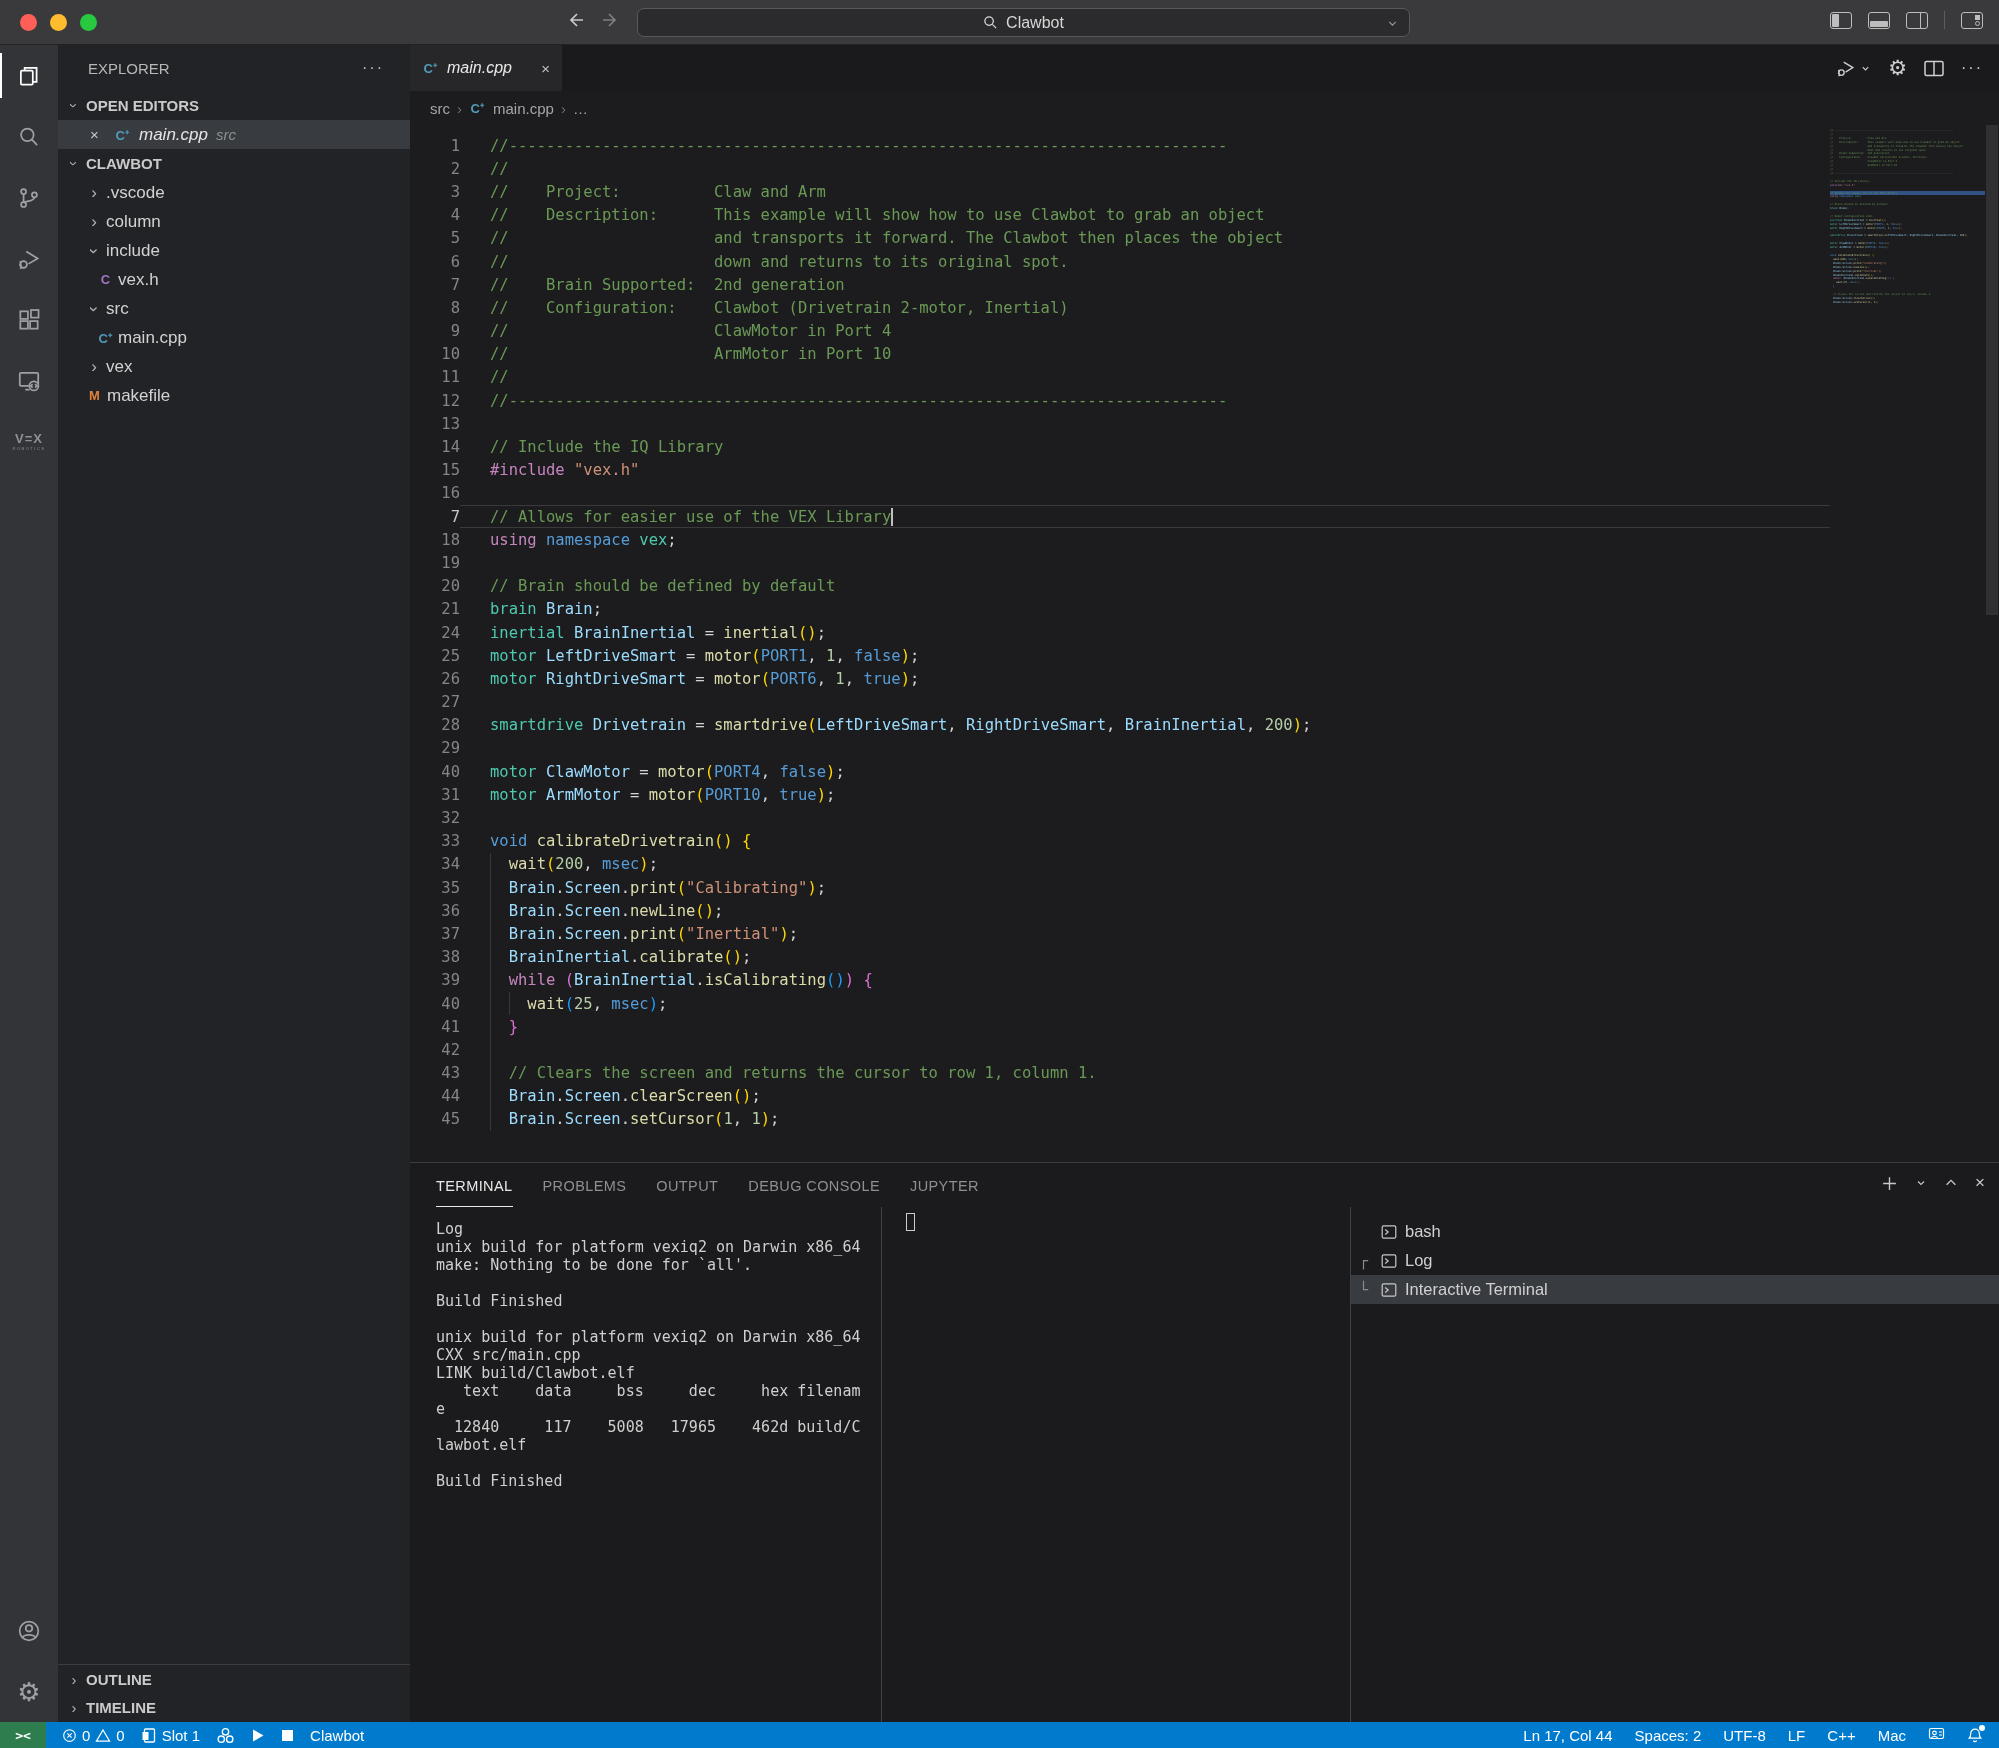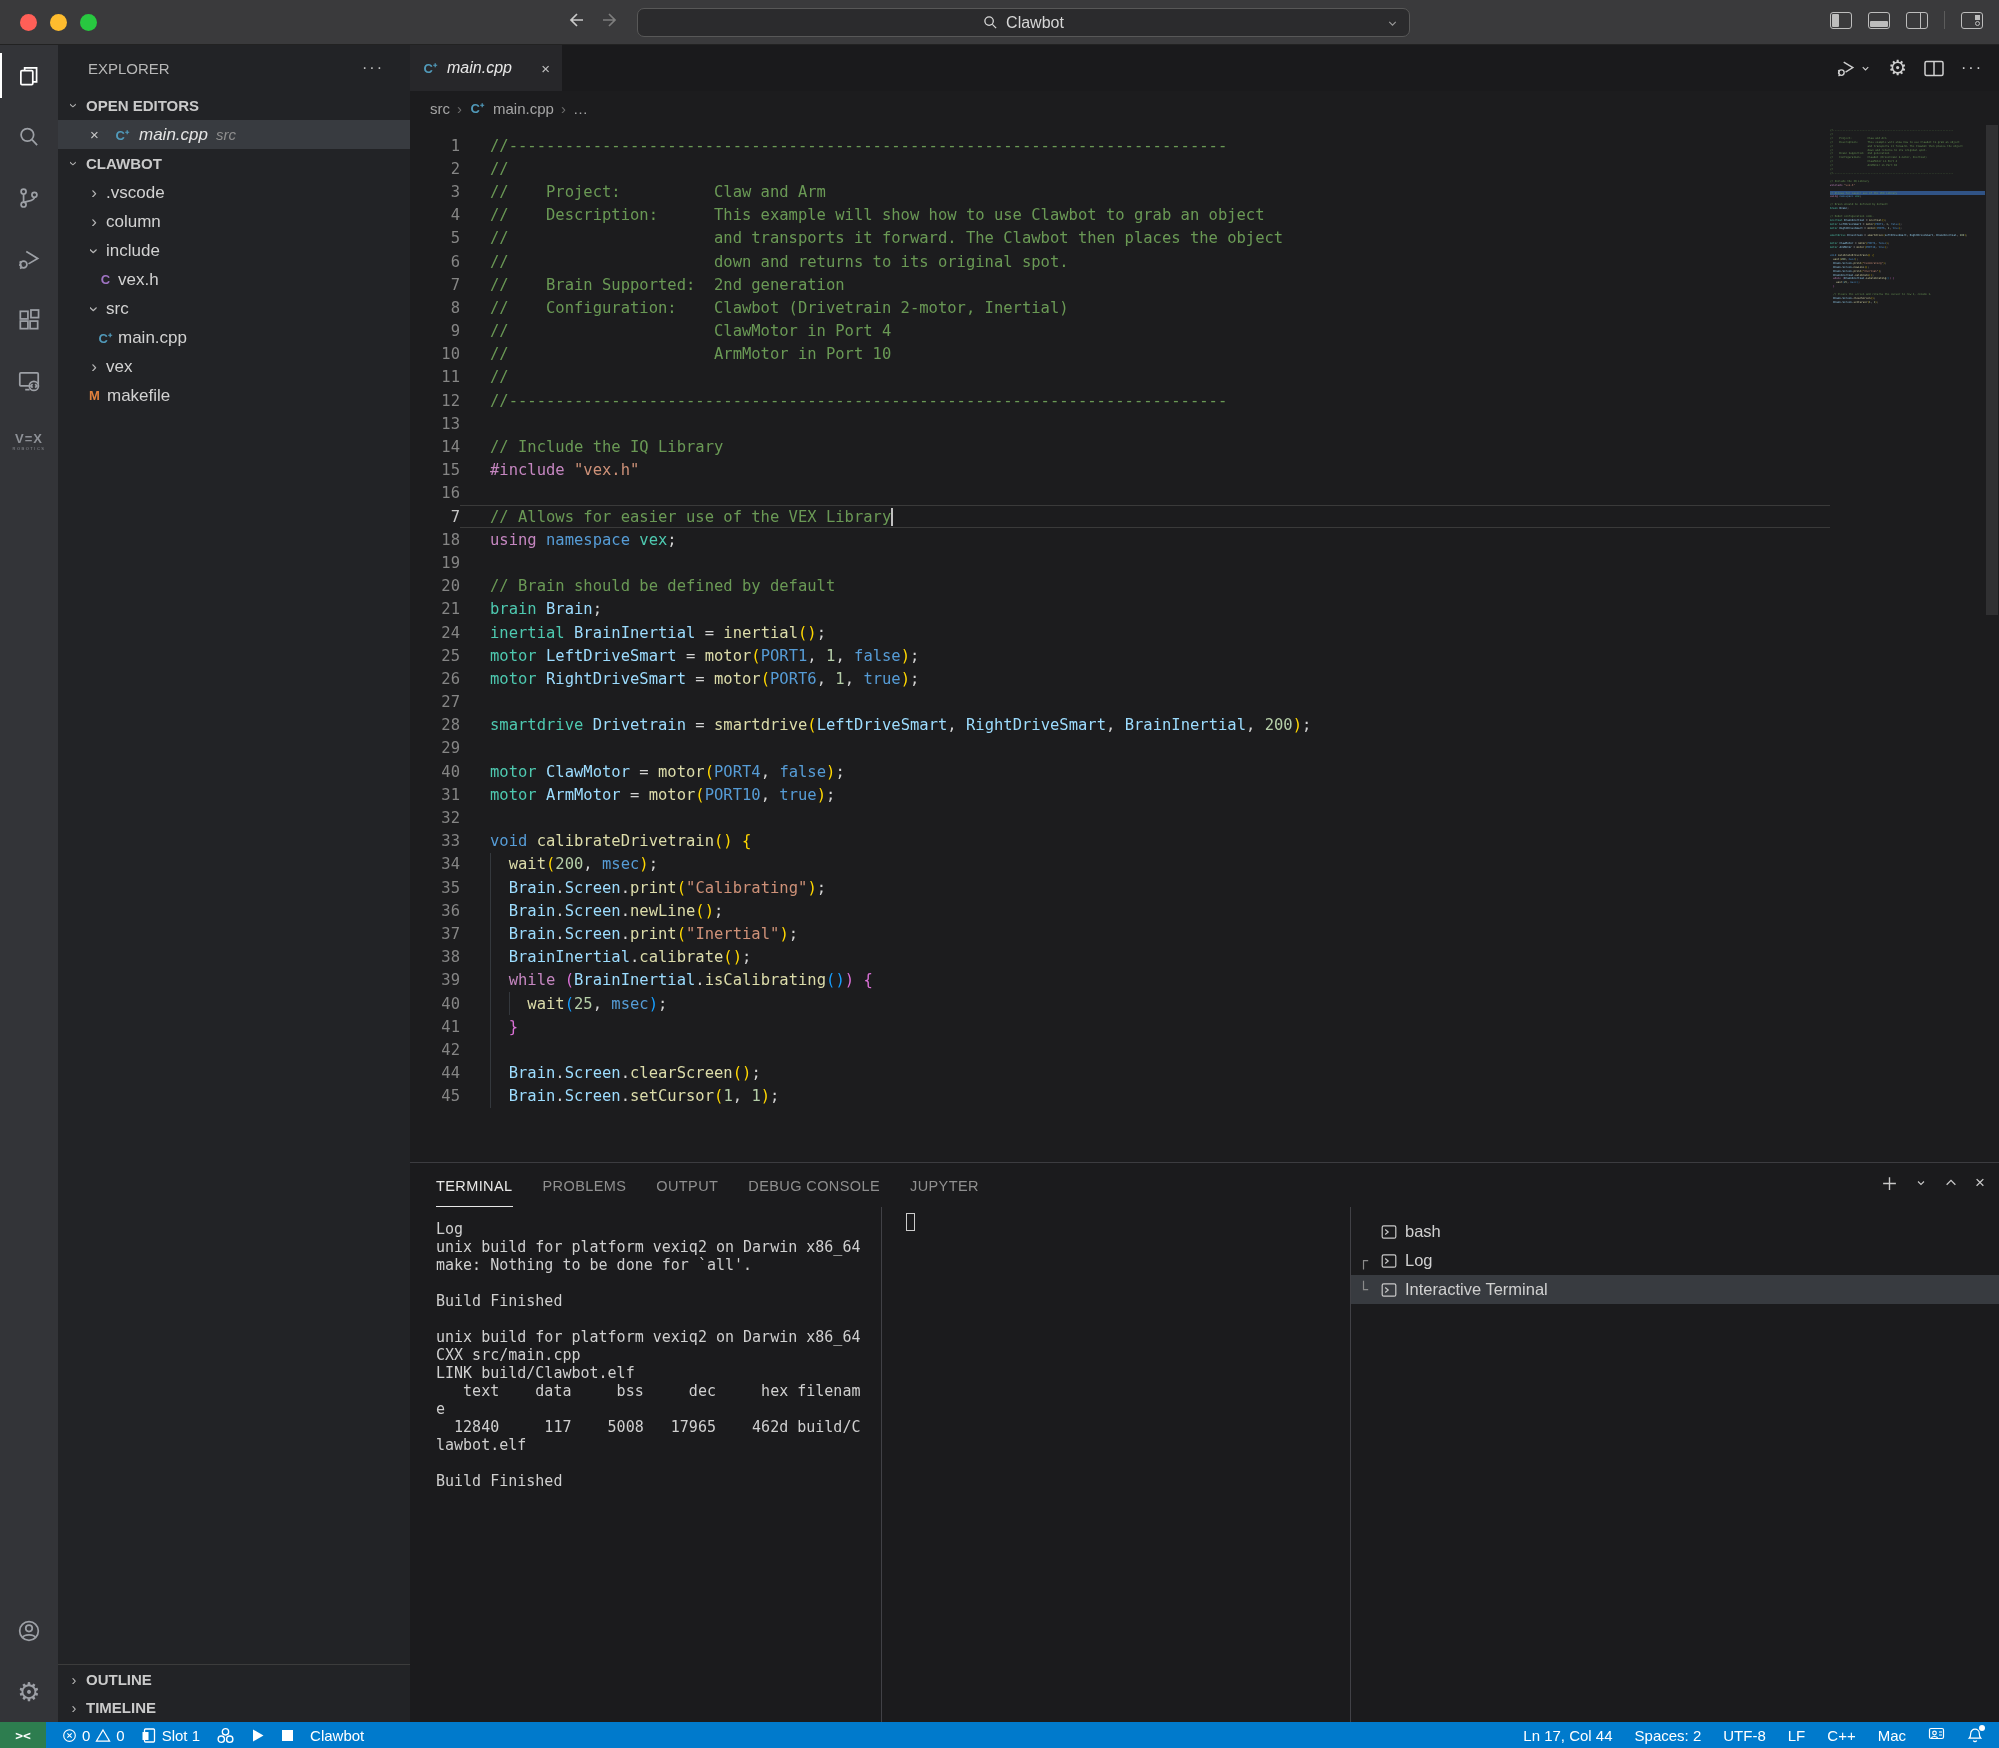--- a/index.html
+++ b/index.html
@@ -481,20 +481,24 @@
             </div>
             <div class="cl">
               <div class="num">41</div>
               <div class="txt"><span class="guide" style="left: 30px;"></span><span style="color: rgb(218, 112, 214);">  }</span></div>
             </div>
             <div class="cl">
               <div class="num">42</div>
               <div class="txt"><span class="guide" style="left: 30px;"></span></div>
             </div>
             <div class="cl">
+              <div class="num">43</div>
+              <div class="txt"><span class="guide" style="left: 30px;"></span><span style="color: rgb(212, 212, 212);">  </span><span style="color: rgb(106, 153, 85);">// Clears the screen and returns the cursor to row 1, column 1.</span></div>
+            </div>
+            <div class="cl">
               <div class="num">44</div>
               <div class="txt"><span class="guide" style="left: 30px;"></span><span style="color: rgb(212, 212, 212);">  </span><span style="color: rgb(156, 220, 254);">Brain</span><span style="color: rgb(212, 212, 212);">.</span><span style="color: rgb(156, 220, 254);">Screen</span><span style="color: rgb(212, 212, 212);">.</span><span style="color: rgb(220, 220, 170);">clearScreen</span><span style="color: rgb(255, 215, 0);">(</span><span style="color: rgb(255, 215, 0);">)</span><span style="color: rgb(212, 212, 212);">;</span></div>
             </div>
             <div class="cl">
               <div class="num">45</div>
               <div class="txt"><span class="guide" style="left: 30px;"></span><span style="color: rgb(212, 212, 212);">  </span><span style="color: rgb(156, 220, 254);">Brain</span><span style="color: rgb(212, 212, 212);">.</span><span style="color: rgb(156, 220, 254);">Screen</span><span style="color: rgb(212, 212, 212);">.</span><span style="color: rgb(220, 220, 170);">setCursor</span><span style="color: rgb(255, 215, 0);">(</span><span style="color: rgb(181, 206, 168);">1</span><span style="color: rgb(212, 212, 212);">, </span><span style="color: rgb(181, 206, 168);">1</span><span style="color: rgb(255, 215, 0);">)</span><span style="color: rgb(212, 212, 212);">;</span></div>
             </div>
           </div>
         <div class="mini-sel" id="minisel" style="top: 66.4px;"></div>
         <div class="minimap" id="minimap"><div><span style="color: rgb(106, 153, 85);">//-----------------------------------------------------------------------------</span></div><div><span style="color: rgb(106, 153, 85);">//</span></div><div><span style="color: rgb(106, 153, 85);">//    Project:          Claw and Arm</span></div><div><span style="color: rgb(106, 153, 85);">//    Description:      This example will show how to use Clawbot to grab an object</span></div><div><span style="color: rgb(106, 153, 85);">//                      and transports it forward. The Clawbot then places the object</span></div><div><span style="color: rgb(106, 153, 85);">//                      down and returns to its original spot.</span></div><div><span style="color: rgb(106, 153, 85);">//    Brain Supported:  2nd generation</span></div><div><span style="color: rgb(106, 153, 85);">//    Configuration:    Clawbot (Drivetrain 2-motor, Inertial)</span></div><div><span style="color: rgb(106, 153, 85);">//                      ClawMotor in Port 4</span></div><div><span style="color: rgb(106, 153, 85);">//                      ArmMotor in Port 10</span></div><div><span style="color: rgb(106, 153, 85);">//</span></div><div><span style="color: rgb(106, 153, 85);">//-----------------------------------------------------------------------------</span></div><div>&nbsp;</div><div><span style="color: rgb(106, 153, 85);">// Include the IQ Library</span></div><div><span style="color: rgb(197, 134, 192);">#include</span><span style="color: rgb(212, 212, 212);"> </span><span style="color: rgb(206, 145, 120);">"vex.h"</span></div><div>&nbsp;</div><div><span style="color: rgb(106, 153, 85);">// Allows for easier use of the VEX Library</span></div><div><span style="color: rgb(197, 134, 192);">using</span><span style="color: rgb(212, 212, 212);"> </span><span style="color: rgb(86, 156, 214);">namespace</span><span style="color: rgb(212, 212, 212);"> </span><span style="color: rgb(78, 201, 176);">vex</span><span style="color: rgb(212, 212, 212);">;</span></div><div>&nbsp;</div><div><span style="color: rgb(106, 153, 85);">// Brain should be defined by default</span></div><div><span style="color: rgb(78, 201, 176);">brain</span><span style="color: rgb(212, 212, 212);"> </span><span style="color: rgb(156, 220, 254);">Brain</span><span style="color: rgb(212, 212, 212);">;</span></div><div>&nbsp;</div><div><span style="color: rgb(106, 153, 85);">// Robot configuration code.</span></div><div><span style="color: rgb(78, 201, 176);">inertial</span><span style="color: rgb(212, 212, 212);"> </span><span style="color: rgb(156, 220, 254);">BrainInertial</span><span style="color: rgb(212, 212, 212);"> = </span><span style="color: rgb(220, 220, 170);">inertial</span><span style="color: rgb(255, 215, 0);">(</span><span style="color: rgb(255, 215, 0);">)</span><span style="color: rgb(212, 212, 212);">;</span></div><div><span style="color: rgb(78, 201, 176);">motor</span><span style="color: rgb(212, 212, 212);"> </span><span style="color: rgb(156, 220, 254);">LeftDriveSmart</span><span style="color: rgb(212, 212, 212);"> = </span><span style="color: rgb(220, 220, 170);">motor</span><span style="color: rgb(255, 215, 0);">(</span><span style="color: rgb(86, 156, 214);">PORT1</span><span style="color: rgb(212, 212, 212);">, </span><span style="color: rgb(181, 206, 168);">1</span><span style="color: rgb(212, 212, 212);">, </span><span style="color: rgb(86, 156, 214);">false</span><span style="color: rgb(255, 215, 0);">)</span><span style="color: rgb(212, 212, 212);">;</span></div><div><span style="color: rgb(78, 201, 176);">motor</span><span style="color: rgb(212, 212, 212);"> </span><span style="color: rgb(156, 220, 254);">RightDriveSmart</span><span style="color: rgb(212, 212, 212);"> = </span><span style="color: rgb(220, 220, 170);">motor</span><span style="color: rgb(255, 215, 0);">(</span><span style="color: rgb(86, 156, 214);">PORT6</span><span style="color: rgb(212, 212, 212);">, </span><span style="color: rgb(181, 206, 168);">1</span><span style="color: rgb(212, 212, 212);">, </span><span style="color: rgb(86, 156, 214);">true</span><span style="color: rgb(255, 215, 0);">)</span><span style="color: rgb(212, 212, 212);">;</span></div><div>&nbsp;</div><div><span style="color: rgb(78, 201, 176);">smartdrive</span><span style="color: rgb(212, 212, 212);"> </span><span style="color: rgb(156, 220, 254);">Drivetrain</span><span style="color: rgb(212, 212, 212);"> = </span><span style="color: rgb(220, 220, 170);">smartdrive</span><span style="color: rgb(255, 215, 0);">(</span><span style="color: rgb(156, 220, 254);">LeftDriveSmart</span><span style="color: rgb(212, 212, 212);">, </span><span style="color: rgb(156, 220, 254);">RightDriveSmart</span><span style="color: rgb(212, 212, 212);">, </span><span style="color: rgb(156, 220, 254);">BrainInertial</span><span style="color: rgb(212, 212, 212);">, </span><span style="color: rgb(181, 206, 168);">200</span><span style="color: rgb(255, 215, 0);">)</span><span style="color: rgb(212, 212, 212);">;</span></div><div>&nbsp;</div><div><span style="color: rgb(78, 201, 176);">motor</span><span style="color: rgb(212, 212, 212);"> </span><span style="color: rgb(156, 220, 254);">ClawMotor</span><span style="color: rgb(212, 212, 212);"> = </span><span style="color: rgb(220, 220, 170);">motor</span><span style="color: rgb(255, 215, 0);">(</span><span style="color: rgb(86, 156, 214);">PORT4</span><span style="color: rgb(212, 212, 212);">, </span><span style="color: rgb(86, 156, 214);">false</span><span style="color: rgb(255, 215, 0);">)</span><span style="color: rgb(212, 212, 212);">;</span></div><div><span style="color: rgb(78, 201, 176);">motor</span><span style="color: rgb(212, 212, 212);"> </span><span style="color: rgb(156, 220, 254);">ArmMotor</span><span style="color: rgb(212, 212, 212);"> = </span><span style="color: rgb(220, 220, 170);">motor</span><span style="color: rgb(255, 215, 0);">(</span><span style="color: rgb(86, 156, 214);">PORT10</span><span style="color: rgb(212, 212, 212);">, </span><span style="color: rgb(86, 156, 214);">true</span><span style="color: rgb(255, 215, 0);">)</span><span style="color: rgb(212, 212, 212);">;</span></div><div>&nbsp;</div><div><span style="color: rgb(86, 156, 214);">void</span><span style="color: rgb(212, 212, 212);"> </span><span style="color: rgb(220, 220, 170);">calibrateDrivetrain</span><span style="color: rgb(255, 215, 0);">(</span><span style="color: rgb(255, 215, 0);">)</span><span style="color: rgb(255, 215, 0);"> {</span></div><div><span style="color: rgb(212, 212, 212);">  </span><span style="color: rgb(220, 220, 170);">wait</span><span style="color: rgb(255, 215, 0);">(</span><span style="color: rgb(181, 206, 168);">200</span><span style="color: rgb(212, 212, 212);">, </span><span style="color: rgb(86, 156, 214);">msec</span><span style="color: rgb(255, 215, 0);">)</span><span style="color: rgb(212, 212, 212);">;</span></div><div><span style="color: rgb(212, 212, 212);">  </span><span style="color: rgb(156, 220, 254);">Brain</span><span style="color: rgb(212, 212, 212);">.</span><span style="color: rgb(156, 220, 254);">Screen</span><span style="color: rgb(212, 212, 212);">.</span><span style="color: rgb(220, 220, 170);">print</span><span style="color: rgb(255, 215, 0);">(</span><span style="color: rgb(206, 145, 120);">"Calibrating"</span><span style="color: rgb(255, 215, 0);">)</span><span style="color: rgb(212, 212, 212);">;</span></div><div><span style="color: rgb(212, 212, 212);">  </span><span style="color: rgb(156, 220, 254);">Brain</span><span style="color: rgb(212, 212, 212);">.</span><span style="color: rgb(156, 220, 254);">Screen</span><span style="color: rgb(212, 212, 212);">.</span><span style="color: rgb(220, 220, 170);">newLine</span><span style="color: rgb(255, 215, 0);">(</span><span style="color: rgb(255, 215, 0);">)</span><span style="color: rgb(212, 212, 212);">;</span></div><div><span style="color: rgb(212, 212, 212);">  </span><span style="color: rgb(156, 220, 254);">Brain</span><span style="color: rgb(212, 212, 212);">.</span><span style="color: rgb(156, 220, 254);">Screen</span><span style="color: rgb(212, 212, 212);">.</span><span style="color: rgb(220, 220, 170);">print</span><span style="color: rgb(255, 215, 0);">(</span><span style="color: rgb(206, 145, 120);">"Inertial"</span><span style="color: rgb(255, 215, 0);">)</span><span style="color: rgb(212, 212, 212);">;</span></div><div><span style="color: rgb(212, 212, 212);">  </span><span style="color: rgb(156, 220, 254);">BrainInertial</span><span style="color: rgb(212, 212, 212);">.</span><span style="color: rgb(220, 220, 170);">calibrate</span><span style="color: rgb(255, 215, 0);">(</span><span style="color: rgb(255, 215, 0);">)</span><span style="color: rgb(212, 212, 212);">;</span></div><div><span style="color: rgb(212, 212, 212);">  </span><span style="color: rgb(197, 134, 192);">while</span><span style="color: rgb(212, 212, 212);"> </span><span style="color: rgb(218, 112, 214);">(</span><span style="color: rgb(156, 220, 254);">BrainInertial</span><span style="color: rgb(212, 212, 212);">.</span><span style="color: rgb(220, 220, 170);">isCalibrating</span><span style="color: rgb(23, 159, 255);">(</span><span style="color: rgb(23, 159, 255);">)</span><span style="color: rgb(218, 112, 214);">)</span><span style="color: rgb(218, 112, 214);"> {</span></div><div><span style="color: rgb(212, 212, 212);">    </span><span style="color: rgb(220, 220, 170);">wait</span><span style="color: rgb(23, 159, 255);">(</span><span style="color: rgb(181, 206, 168);">25</span><span style="color: rgb(212, 212, 212);">, </span><span style="color: rgb(86, 156, 214);">msec</span><span style="color: rgb(23, 159, 255);">)</span><span style="color: rgb(212, 212, 212);">;</span></div><div><span style="color: rgb(218, 112, 214);">  }</span></div><div>&nbsp;</div><div><span style="color: rgb(212, 212, 212);">  </span><span style="color: rgb(106, 153, 85);">// Clears the screen and returns the cursor to row 1, column 1.</span></div><div><span style="color: rgb(212, 212, 212);">  </span><span style="color: rgb(156, 220, 254);">Brain</span><span style="color: rgb(212, 212, 212);">.</span><span style="color: rgb(156, 220, 254);">Screen</span><span style="color: rgb(212, 212, 212);">.</span><span style="color: rgb(220, 220, 170);">clearScreen</span><span style="color: rgb(255, 215, 0);">(</span><span style="color: rgb(255, 215, 0);">)</span><span style="color: rgb(212, 212, 212);">;</span></div><div><span style="color: rgb(212, 212, 212);">  </span><span style="color: rgb(156, 220, 254);">Brain</span><span style="color: rgb(212, 212, 212);">.</span><span style="color: rgb(156, 220, 254);">Screen</span><span style="color: rgb(212, 212, 212);">.</span><span style="color: rgb(220, 220, 170);">setCursor</span><span style="color: rgb(255, 215, 0);">(</span><span style="color: rgb(181, 206, 168);">1</span><span style="color: rgb(212, 212, 212);">, </span><span style="color: rgb(181, 206, 168);">1</span><span style="color: rgb(255, 215, 0);">)</span><span style="color: rgb(212, 212, 212);">;</span></div></div>

